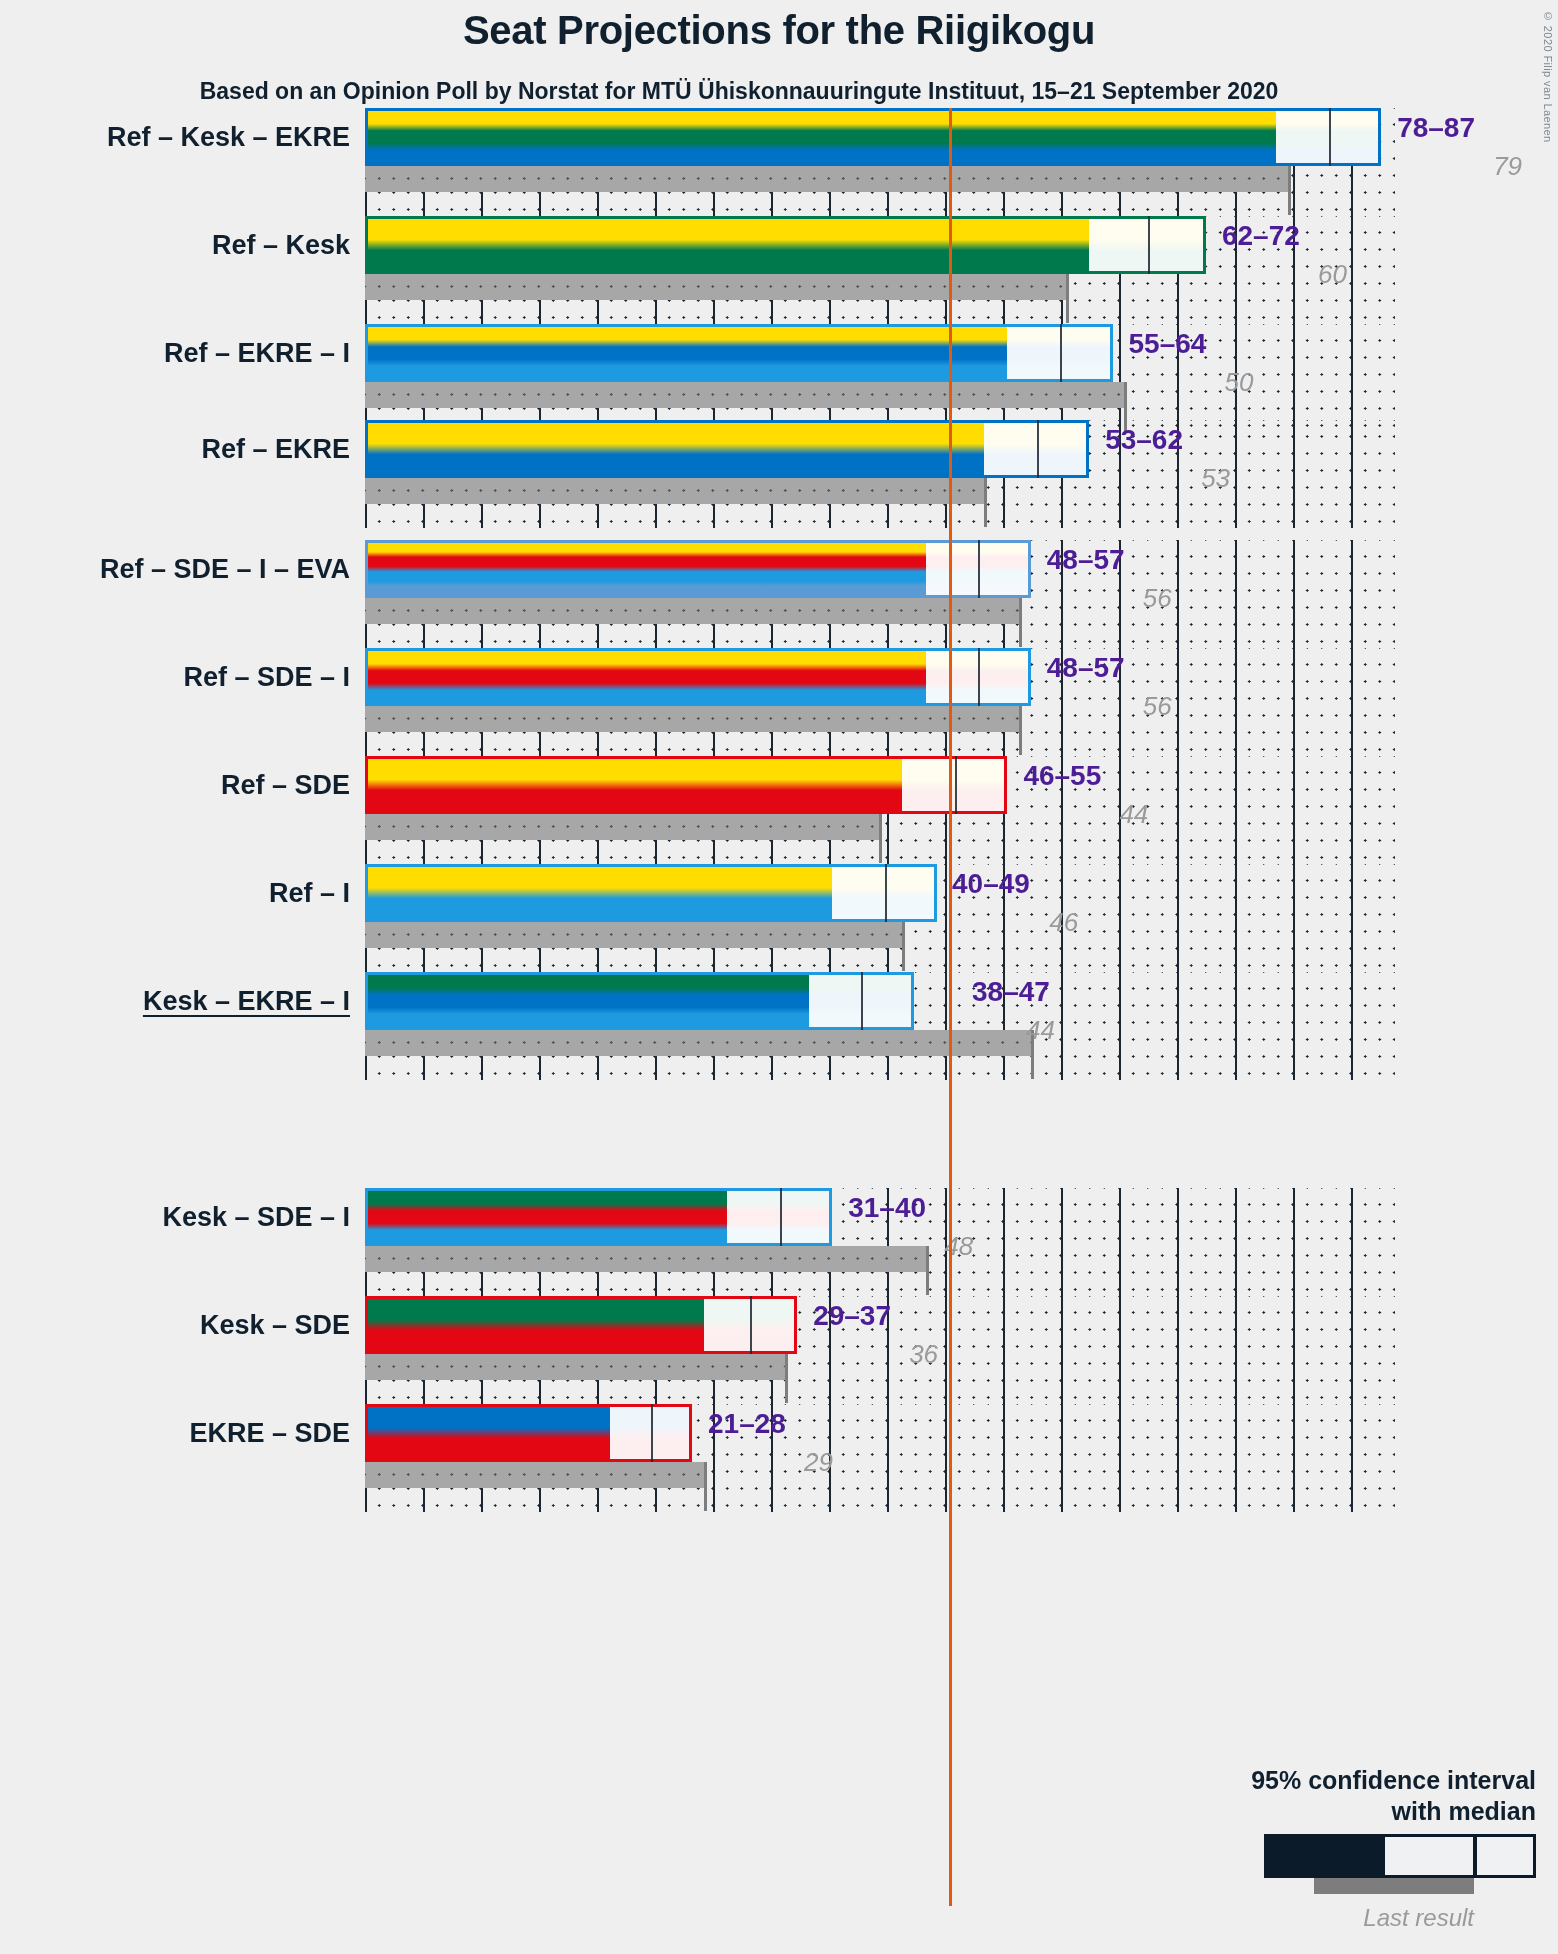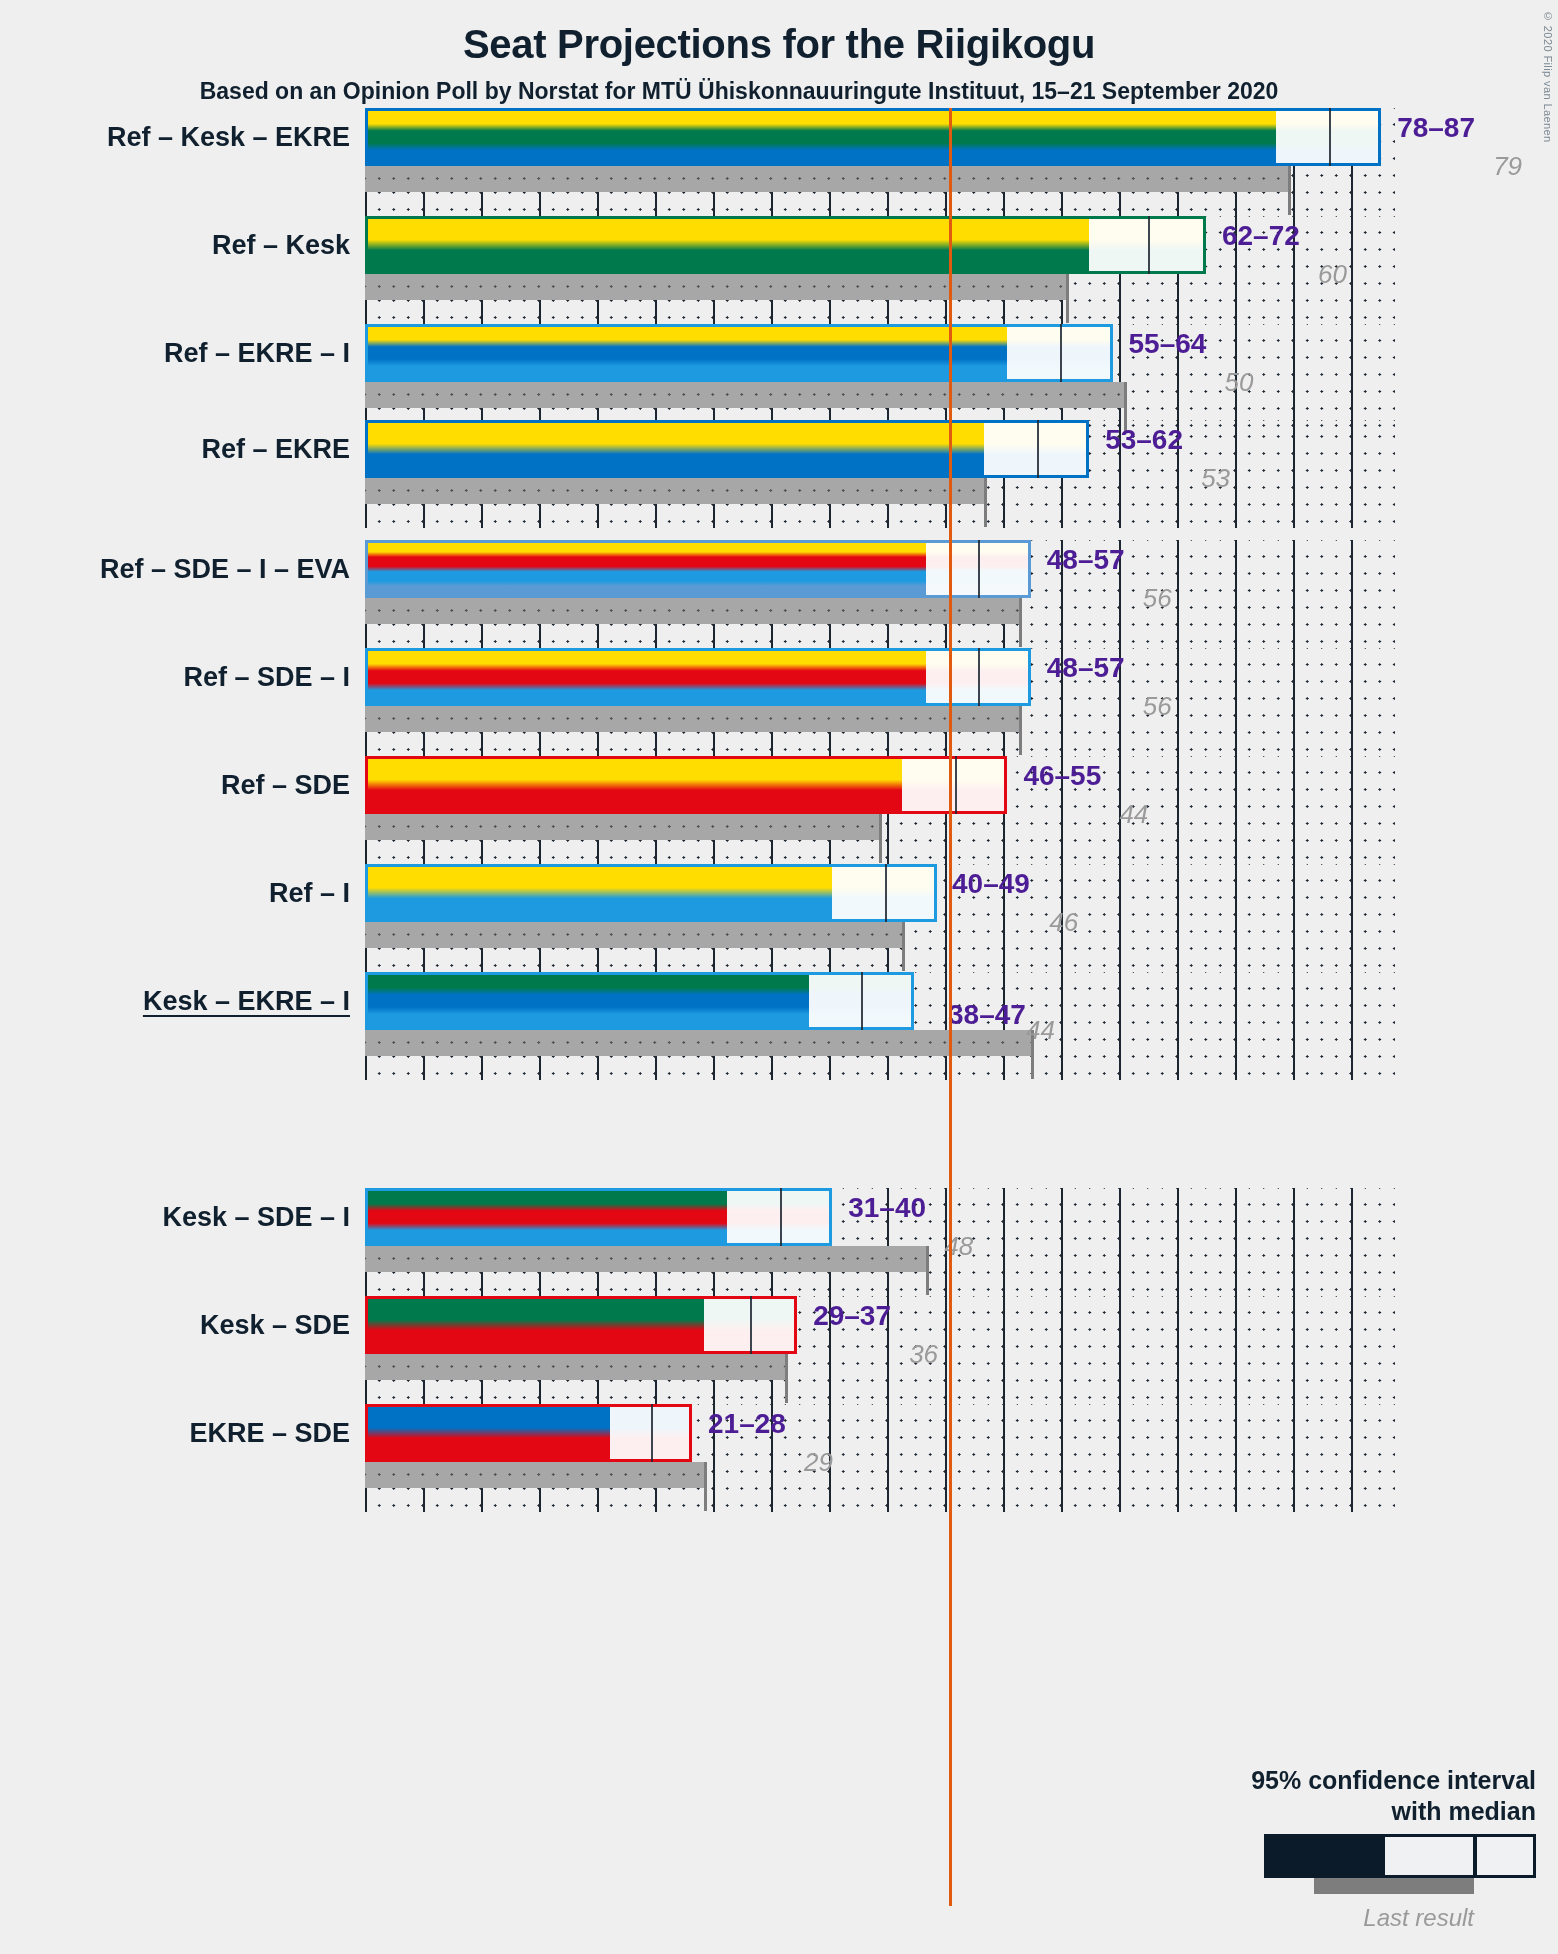--- a/index.html
+++ b/index.html
@@ -7,21 +7,21 @@
     width:1558px;height:1954px;
     background:#efefef;
     font-family:"Liberation Sans", sans-serif;
     color:#10202e;
     overflow:hidden;
     position:relative;
   }
   #chart-root{position:absolute;inset:0;}
 
   .title{
-    position:absolute;top:22px;left:0;width:1558px;
+    position:absolute;top:8px;left:0;width:1558px;
     text-align:center;
     font-size:40px;font-weight:bold;letter-spacing:-0.3px;
     color:#10202e;
   }
   .subtitle{
     position:absolute;top:78px;left:0;width:1478px;
     text-align:center;
     font-size:23px;font-weight:bold;
     color:#10202e;
   }
@@ -279,21 +279,21 @@
         <div class="lastbar" style="width: 665.76px;"></div>
         <div class="lastbar-edge" style="left: 1030.76px;"></div>
         <div class="bar" style="width: 548.96px;">
           <div class="fill" style="background: linear-gradient(rgb(0, 122, 77) 6%, rgb(0, 122, 77) 27.3%, rgb(0, 114, 198) 39.3%, rgb(0, 114, 198) 60.7%, rgb(30, 155, 224) 72.7%, rgb(30, 155, 224) 94%);"></div>
           <div class="xhatch" style="left: 443.84px; width: 52.56px;"></div>
           <div class="dhatch" style="left: 496.4px; width: 52.56px;"></div>
         </div>
         <div class="baroutline" style="width: 548.96px; border-color: rgb(30, 155, 224);"></div>
         <div class="medline" style="left: 861.4px;"></div>
         <div class="rowlabel underline">Kesk – EKRE – I</div>
-        <div class="range" style="left: 948px; margin-top: 23px;">38–47</div>
+        <div class="range" style="left: 972px;">38–47</div>
         <div class="lastval" style="left: 1025.96px;">44</div>
       </div>
       <div class="row" style="top: 1080px;">
         <div class="gridband"></div>
         <div class="lastbar" style="width: 560.64px;"></div>
         <div class="lastbar-edge" style="left: 925.64px;"></div>
         <div class="bar" style="width: 467.2px;">
           <div class="fill" style="background: linear-gradient(rgb(0, 122, 77) 6%, rgb(0, 122, 77) 27.3%, rgb(227, 6, 19) 39.3%, rgb(227, 6, 19) 60.7%, rgb(30, 155, 224) 72.7%, rgb(30, 155, 224) 94%);"></div>
           <div class="xhatch" style="left: 362.08px; width: 52.56px;"></div>
           <div class="dhatch" style="left: 414.64px; width: 52.56px;"></div>

